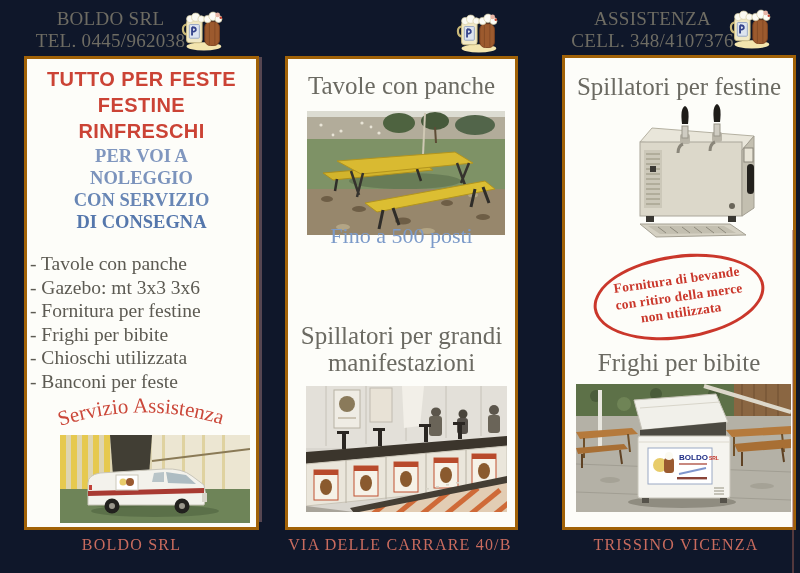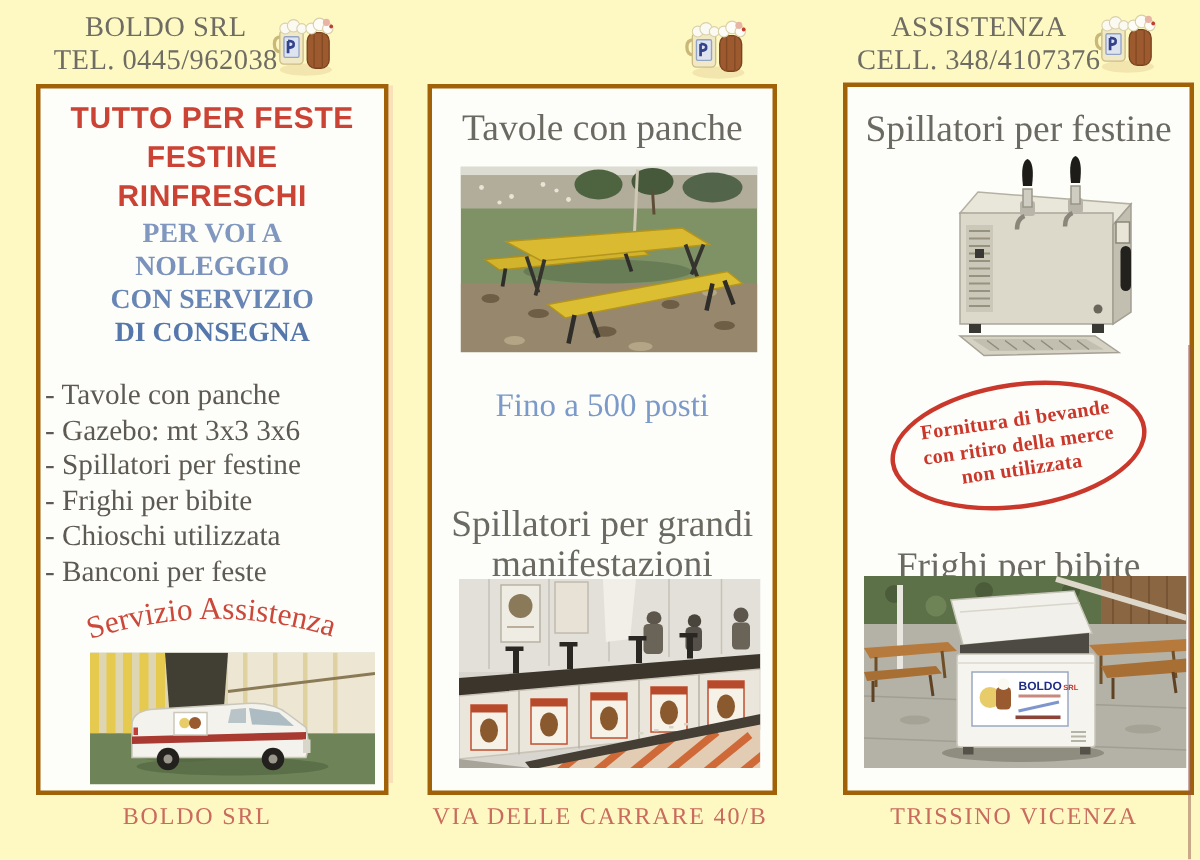--- a/index.html
+++ b/index.html
@@ -1,17 +1,17 @@
 <!DOCTYPE html>
 <html><head>
 <meta charset="utf-8">
 <style>
   html,body{margin:0;padding:0;}
   body{width:800px;height:573px;background:#fcfbf6;font-family:"Liberation Serif",serif;overflow:hidden;}
-  .page{position:relative;width:800px;height:573px;background:#fef9c3;}
+  .page{position:relative;width:800px;height:573px;background:#0f172a;}
   .hdr{position:absolute;text-align:center;color:#6e6c63;font-size:19px;line-height:22px;letter-spacing:.3px;}
   .mug-icon{position:absolute;width:44px;height:42px;}
   .panel-box{position:absolute;border:3px solid #a16207;background:#fdfdf9;}
   .abs{position:absolute;left:0;right:0;}
   .red-titles{text-align:center;font-family:"Liberation Sans",sans-serif;font-weight:bold;font-size:20px;line-height:26px;color:#cb4335;letter-spacing:.4px;}
   .blue-sub{text-align:center;font-weight:bold;font-size:18.5px;line-height:22px;}
   .b1{color:#8097bf}.b2{color:#7b93bc}.b3{color:#6886b5}.b4{color:#5577ac}.b5{color:#4d6fa7}
   .items{font-size:19.5px;line-height:23.5px;color:#5c5a52;text-align:left;}
   .photo{position:absolute;overflow:hidden;}
   .mid-h{text-align:center;font-size:25px;color:#6b6a62;}
@@ -79,21 +79,21 @@
     </div>
     <div class="abs blue-sub" style="top:86px;">
       <div class="b1">PER VOI A</div>
       <div class="b2">NOLEGGIO</div>
       <div class="b3">CON SERVIZIO</div>
       <div class="b4">DI CONSEGNA</div>
     </div>
     <div class="abs items" style="top:193px;left:3px;right:4px;">
       <div>- Tavole con panche</div>
       <div>- Gazebo: mt 3x3 3x6</div>
-      <div>- Spillatori per festine</div>
+      <div>- Fornitura per festine</div>
       <div>- Frighi per bibite</div>
       <div>- Chioschi utilizzata</div>
       <div>- Banconi per feste</div>
     </div>
     <svg class="abs" style="top:333px;left:4px;" width="220" height="46" viewBox="0 0 220 46">
       <path id="arcpath1" d="M 8 42 Q 110 0 212 40" fill="none"></path>
       <text font-size="21" fill="#cb483a" font-family="Liberation Serif, serif">
         <textPath href="#arcpath1" startOffset="50%" text-anchor="middle">Servizio Assistenza</textPath>
       </text>
     </svg>
@@ -162,22 +162,22 @@
           <ellipse cx="166" cy="84" rx="5" ry="2.5" fill="#b3a585"></ellipse>
         <ellipse cx="98" cy="70" rx="56" ry="8" fill="#5f7350" opacity=".7"></ellipse>
         <polygon points="16,62 118,53 126,59 26,69" fill="#d2b42c" stroke="#ad8f1c"></polygon>
         <path d="M30 68 L28 80 M110 58 L114 70" stroke="#2f2d29" stroke-width="2.5"></path>
         <polygon points="30,50 148,41 166,52 54,63" fill="#d9ba31" stroke="#b2941e"></polygon>
         <path d="M56 62 L50 86 M44 60 L52 84 M150 52 L158 74 M162 52 L154 72" stroke="#35332e" stroke-width="2.5"></path>
         <polygon points="58,92 178,70 188,78 70,101" fill="#dcbe32" stroke="#b2941e"></polygon>
         <path d="M76 99 L72 118 M86 97 L92 114 M168 78 L164 96 M176 76 L182 92" stroke="#2f2d29" stroke-width="3"></path>
       </svg>
     </div>
-    <div class="abs caption-blue" style="top:198px;">Fino a 500 posti</div>
-    <div class="abs mid-h" style="top:277px;line-height:27px;">
+    <div class="abs caption-blue" style="top:164px;">Fino a 500 posti</div>
+    <div class="abs mid-h" style="top:263px;line-height:27px;">
       <div>Spillatori per grandi</div>
       <div>manifestazioni</div>
     </div>
     <div class="photo" style="left:18px;top:327px;width:201px;height:126px;">
       <svg width="201" height="126" viewBox="0 0 201 126">
         <defs>
             <clipPath id="canopyclip">
               <polygon points="48,126 201,96 201,126"></polygon>
             </clipPath>
           </defs>
@@ -277,21 +277,21 @@
         <polygon points="30,124 120,124 136,135 46,137" fill="#d5d1c3" stroke="#a5a194"></polygon>
         <polygon points="38,126 114,126 126,133 50,134" fill="#c3bfb0"></polygon>
         <path d="M48 127 l8 6 M60 127 l8 6 M72 127 l8 6 M84 127 l8 6 M96 127 l8 6 M108 127 l8 6" stroke="#8e8a7c" stroke-width="1"></path>
       </svg>
     </div>
     <div class="stamp">
       <span>Fornitura di bevande</span>
       <span>con ritiro della merce</span>
       <span>non utilizzata</span>
     </div>
-    <div class="abs mid-h" style="top:306px;">Frighi per bibite</div>
+    <div class="abs mid-h" style="top:291px;">Frighi per bibite</div>
     <div class="photo" style="left:11px;top:326px;width:215px;height:128px;">
       <svg width="215" height="128" viewBox="0 0 215 128">
         <rect width="215" height="128" fill="#b4b1a6"></rect>
         <rect width="215" height="32" fill="#5d7148"></rect>
         <circle cx="20" cy="12" r="6" fill="#4a5c3a"></circle>
           <circle cx="48" cy="20" r="7" fill="#6f8456"></circle>
         <circle cx="80" cy="10" r="6" fill="#4a5c3a"></circle>
           <circle cx="110" cy="18" r="7" fill="#6f8456"></circle>
         <circle cx="138" cy="10" r="6" fill="#4a5c3a"></circle>
         <rect x="158" y="0" width="57" height="36" fill="#8a6642"></rect>

